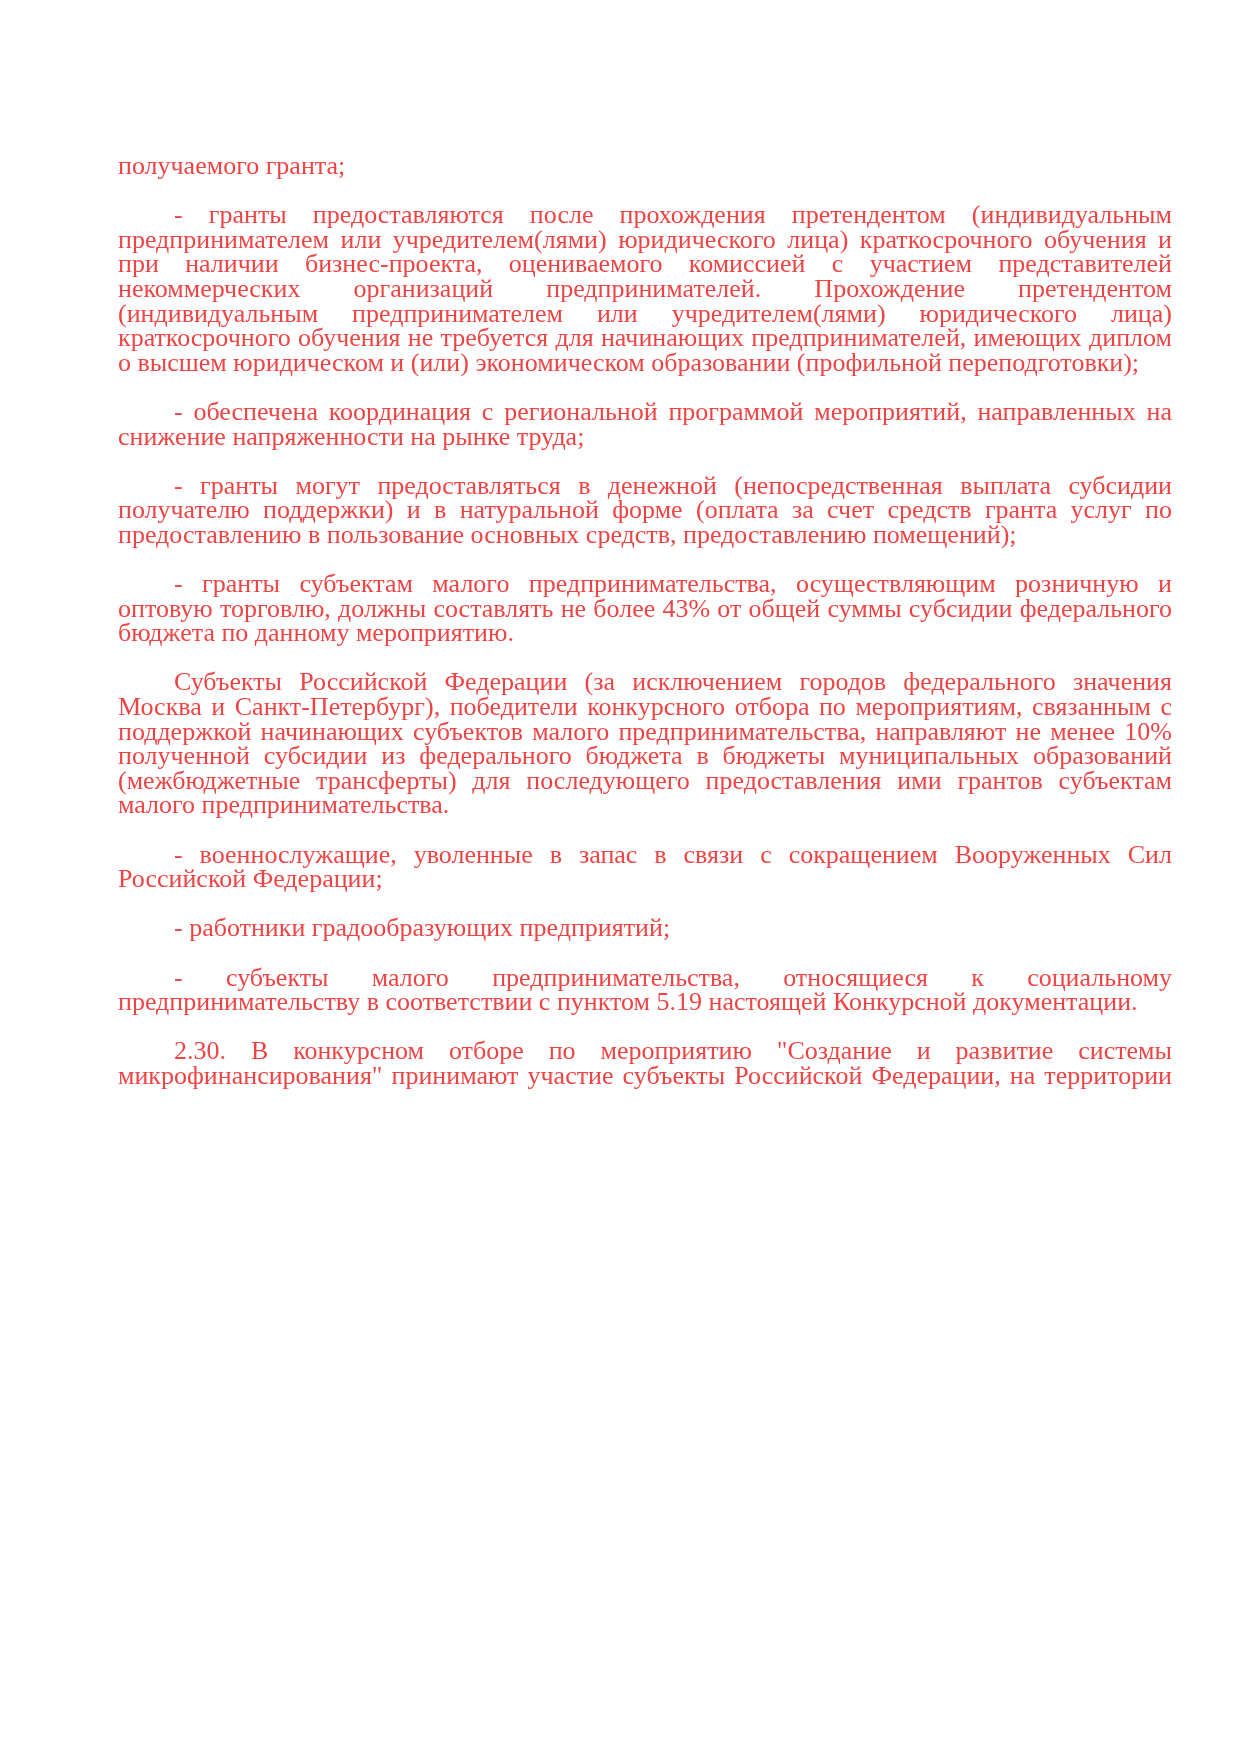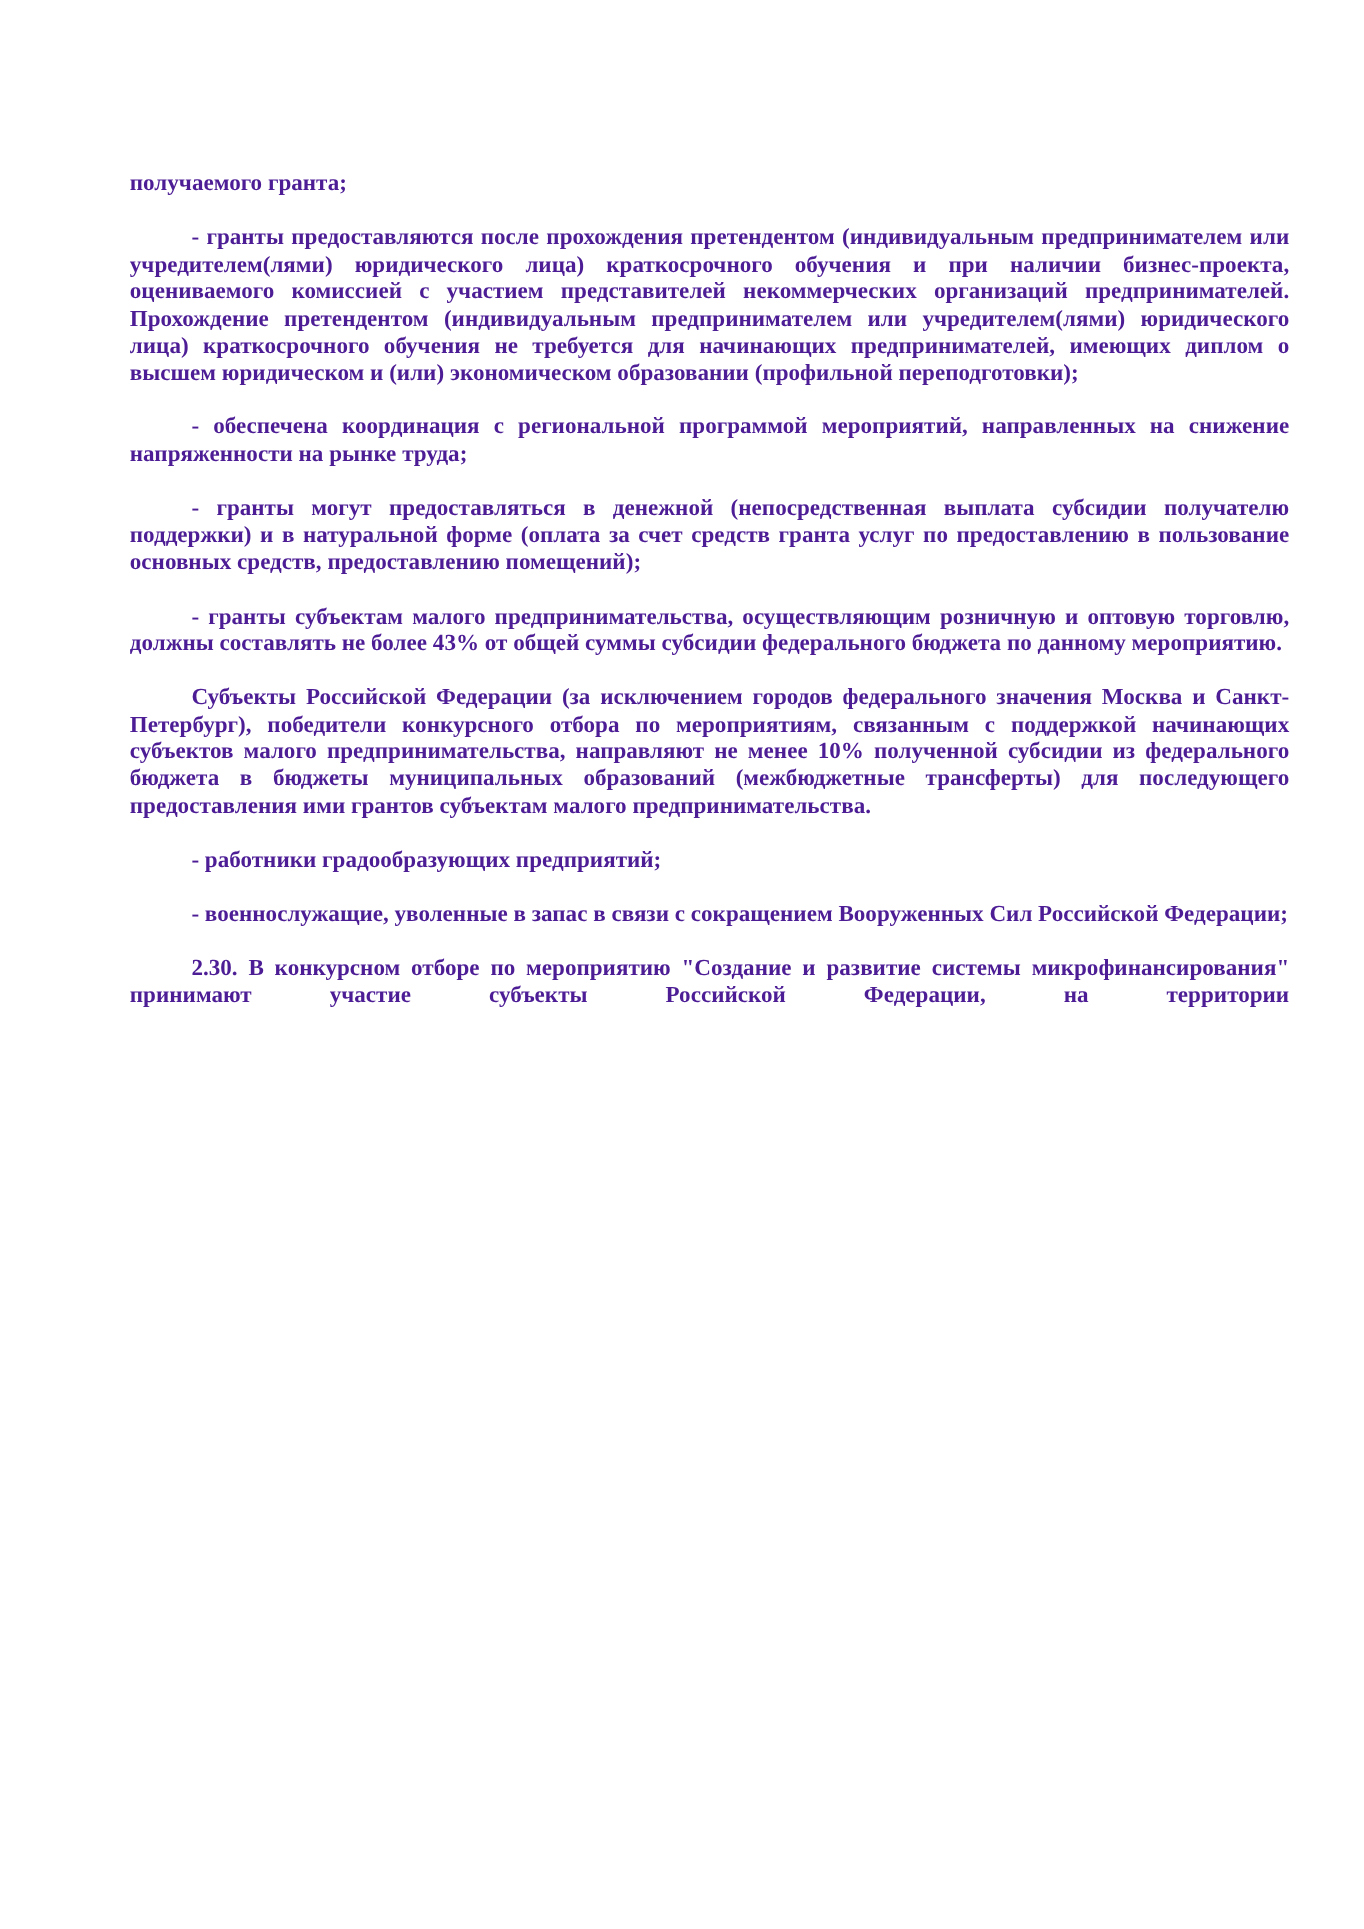--- a/index.html
+++ b/index.html
@@ -3,24 +3,23 @@
 <meta charset="utf-8">
 <style>
   html, body { margin: 0; padding: 0; background: #ffffff; }
   body { width: 1240px; height: 1754px; position: relative; overflow: hidden; }
   .page {
     position: absolute;
     left: 118px;
     top: 154px;
     width: 1054px;
     font-family: "Liberation Serif", "DejaVu Serif", serif;
-    font-size: 21px;
+    font-size: 26px;
     line-height: 24.6px;
-    color: #4c1d95;
-    font-weight: bold;
+    color: #ef4444;
   }
   .p {
     margin: 0 0 24.6px 0;
     text-align: justify;
     text-indent: 0;
     hyphens: none;
   }
   .p.indent { text-indent: 56px; }
   .p.cont { text-indent: 0; }
   .p.last-justify { text-align-last: justify; }
@@ -28,16 +27,17 @@
 </head>
 <body>
 
 <div class="page">
   <p class="p cont">получаемого гранта;</p>
   <p class="p indent">- гранты предоставляются после прохождения претендентом (индивидуальным предпринимателем или учредителем(лями) юридического лица) краткосрочного обучения и при наличии бизнес-проекта, оцениваемого комиссией с участием представителей некоммерческих организаций предпринимателей. Прохождение претендентом (индивидуальным предпринимателем или учредителем(лями) юридического лица) краткосрочного обучения не требуется для начинающих предпринимателей, имеющих диплом о высшем юридическом и (или) экономическом образовании (профильной переподготовки);</p>
   <p class="p indent">- обеспечена координация с региональной программой мероприятий, направленных на снижение напряженности на рынке труда;</p>
   <p class="p indent">- гранты могут предоставляться в денежной (непосредственная выплата субсидии получателю поддержки) и в натуральной форме (оплата за счет средств гранта услуг по предоставлению в пользование основных средств, предоставлению помещений);</p>
   <p class="p indent">- гранты субъектам малого предпринимательства, осуществляющим розничную и оптовую торговлю, должны составлять не более 43% от общей суммы субсидии федерального бюджета по данному мероприятию.</p>
   <p class="p indent">Субъекты Российской Федерации (за исключением городов федерального значения Москва и Санкт-Петербург), победители конкурсного отбора по мероприятиям, связанным с поддержкой начинающих субъектов малого предпринимательства, направляют не менее 10% полученной субсидии из федерального бюджета в бюджеты муниципальных образований (межбюджетные трансферты) для последующего предоставления ими грантов субъектам малого предпринимательства.</p>
+  <p class="p indent">- военнослужащие, уволенные в запас в связи с сокращением Вооруженных Сил Российской Федерации;</p>
   <p class="p indent">- работники градообразующих предприятий;</p>
-  <p class="p indent">- военнослужащие, уволенные в запас в связи с сокращением Вооруженных Сил Российской Федерации;</p>
+  <p class="p indent">- субъекты малого предпринимательства, относящиеся к социальному предпринимательству в соответствии с пунктом 5.19 настоящей Конкурсной документации.</p>
   <p class="p indent last-justify">2.30. В конкурсном отборе по мероприятию "Создание и развитие системы микрофинансирования" принимают участие субъекты Российской Федерации, на территории</p>
 </div>
 
 </body></html>

